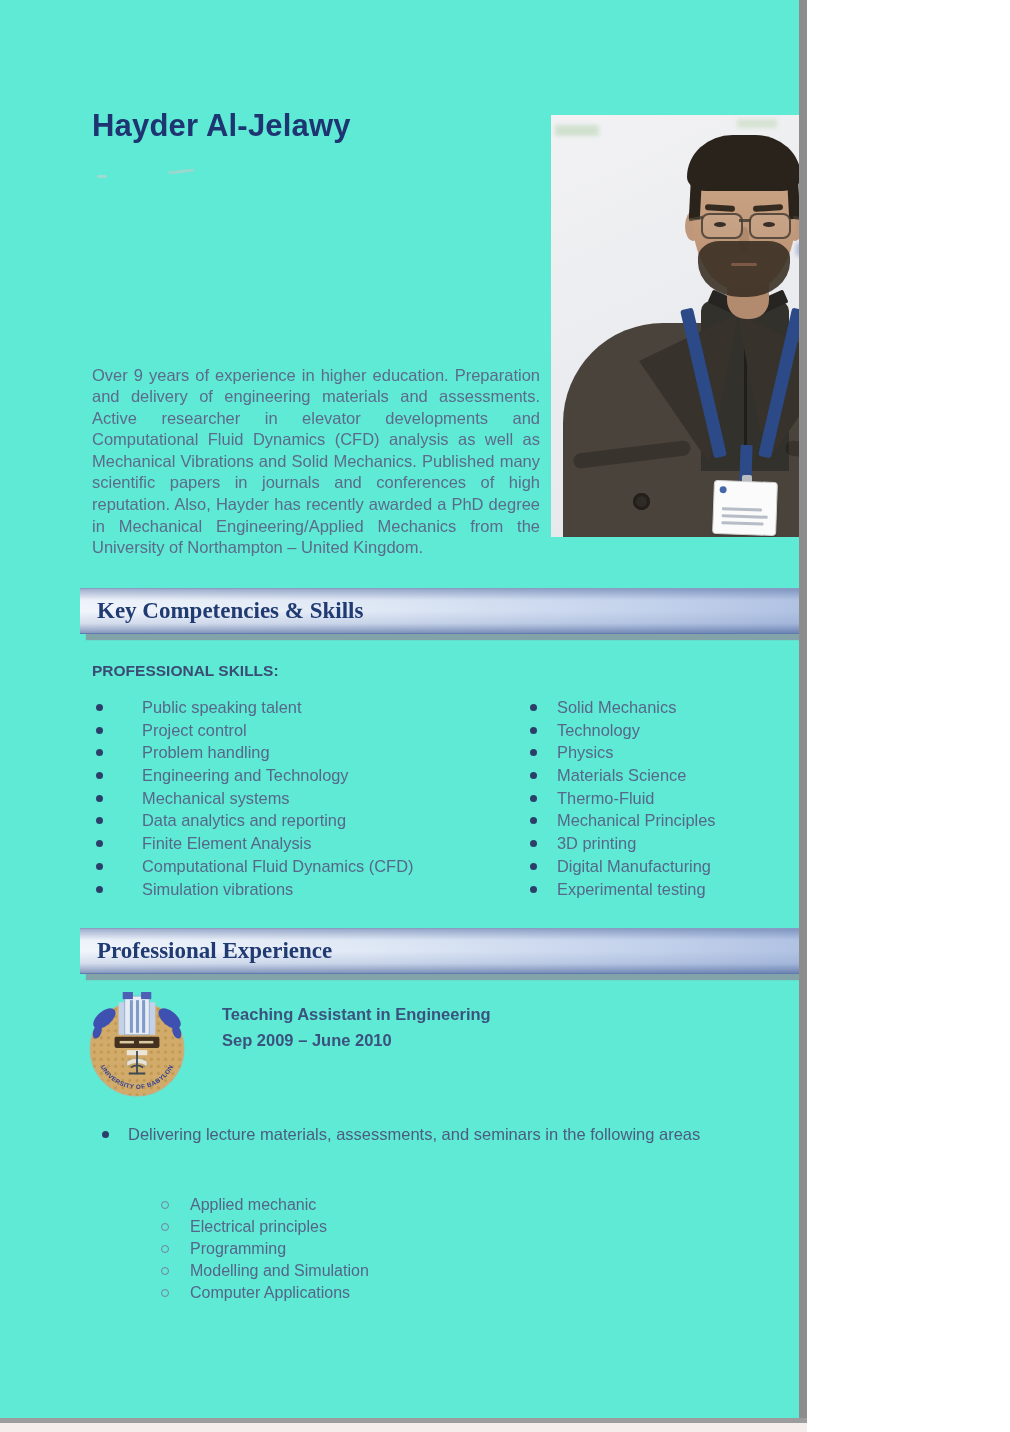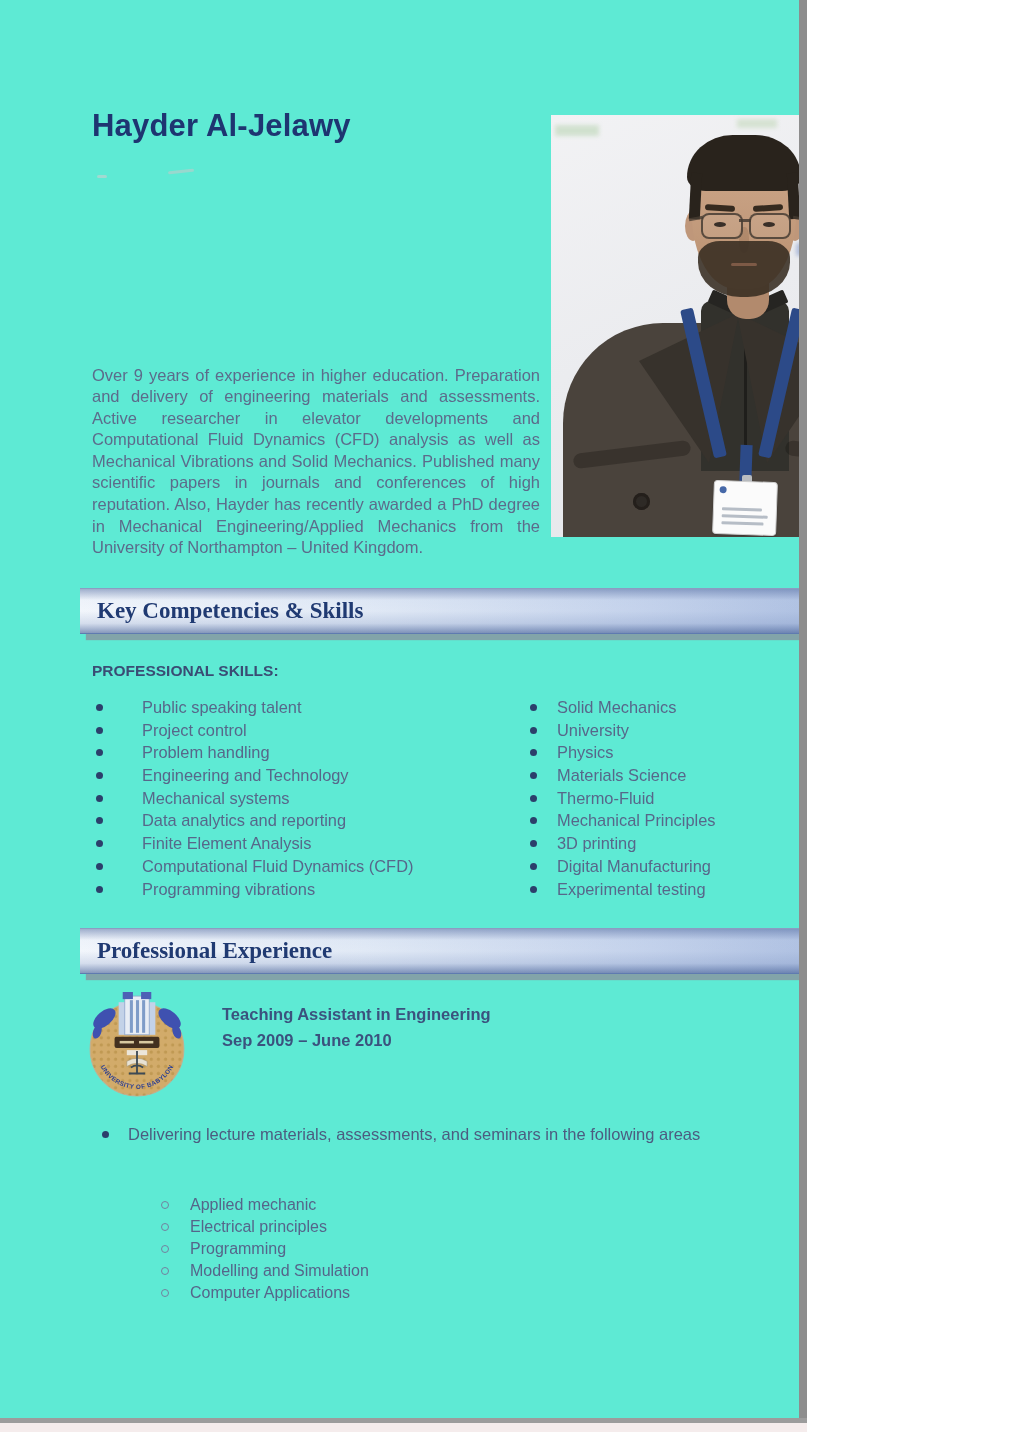--- a/index.html
+++ b/index.html
@@ -179,26 +179,26 @@
 
   <ul class="skill-list left-col">
     <li><span class="dot"></span><span>Public speaking talent</span></li>
     <li><span class="dot"></span><span>Project control</span></li>
     <li><span class="dot"></span><span>Problem handling</span></li>
     <li><span class="dot"></span><span>Engineering and Technology</span></li>
     <li><span class="dot"></span><span>Mechanical systems</span></li>
     <li><span class="dot"></span><span>Data analytics and reporting</span></li>
     <li><span class="dot"></span><span>Finite Element Analysis</span></li>
     <li><span class="dot"></span><span>Computational Fluid Dynamics (CFD)</span></li>
-    <li><span class="dot"></span><span>Programming vibrations</span></li>
+    <li><span class="dot"></span><span>Simulation vibrations</span></li>
   </ul>
 
   <ul class="skill-list right-col">
     <li><span class="dot"></span><span>Solid Mechanics</span></li>
-    <li><span class="dot"></span><span>University</span></li>
+    <li><span class="dot"></span><span>Technology</span></li>
     <li><span class="dot"></span><span>Physics</span></li>
     <li><span class="dot"></span><span>Materials Science</span></li>
     <li><span class="dot"></span><span>Thermo-Fluid</span></li>
     <li><span class="dot"></span><span>Mechanical Principles</span></li>
     <li><span class="dot"></span><span>3D printing</span></li>
     <li><span class="dot"></span><span>Digital Manufacturing</span></li>
     <li><span class="dot"></span><span>Experimental testing</span></li>
   </ul>
 
   <div class="abs section-bar" style="top:928px;text-align:right;">

